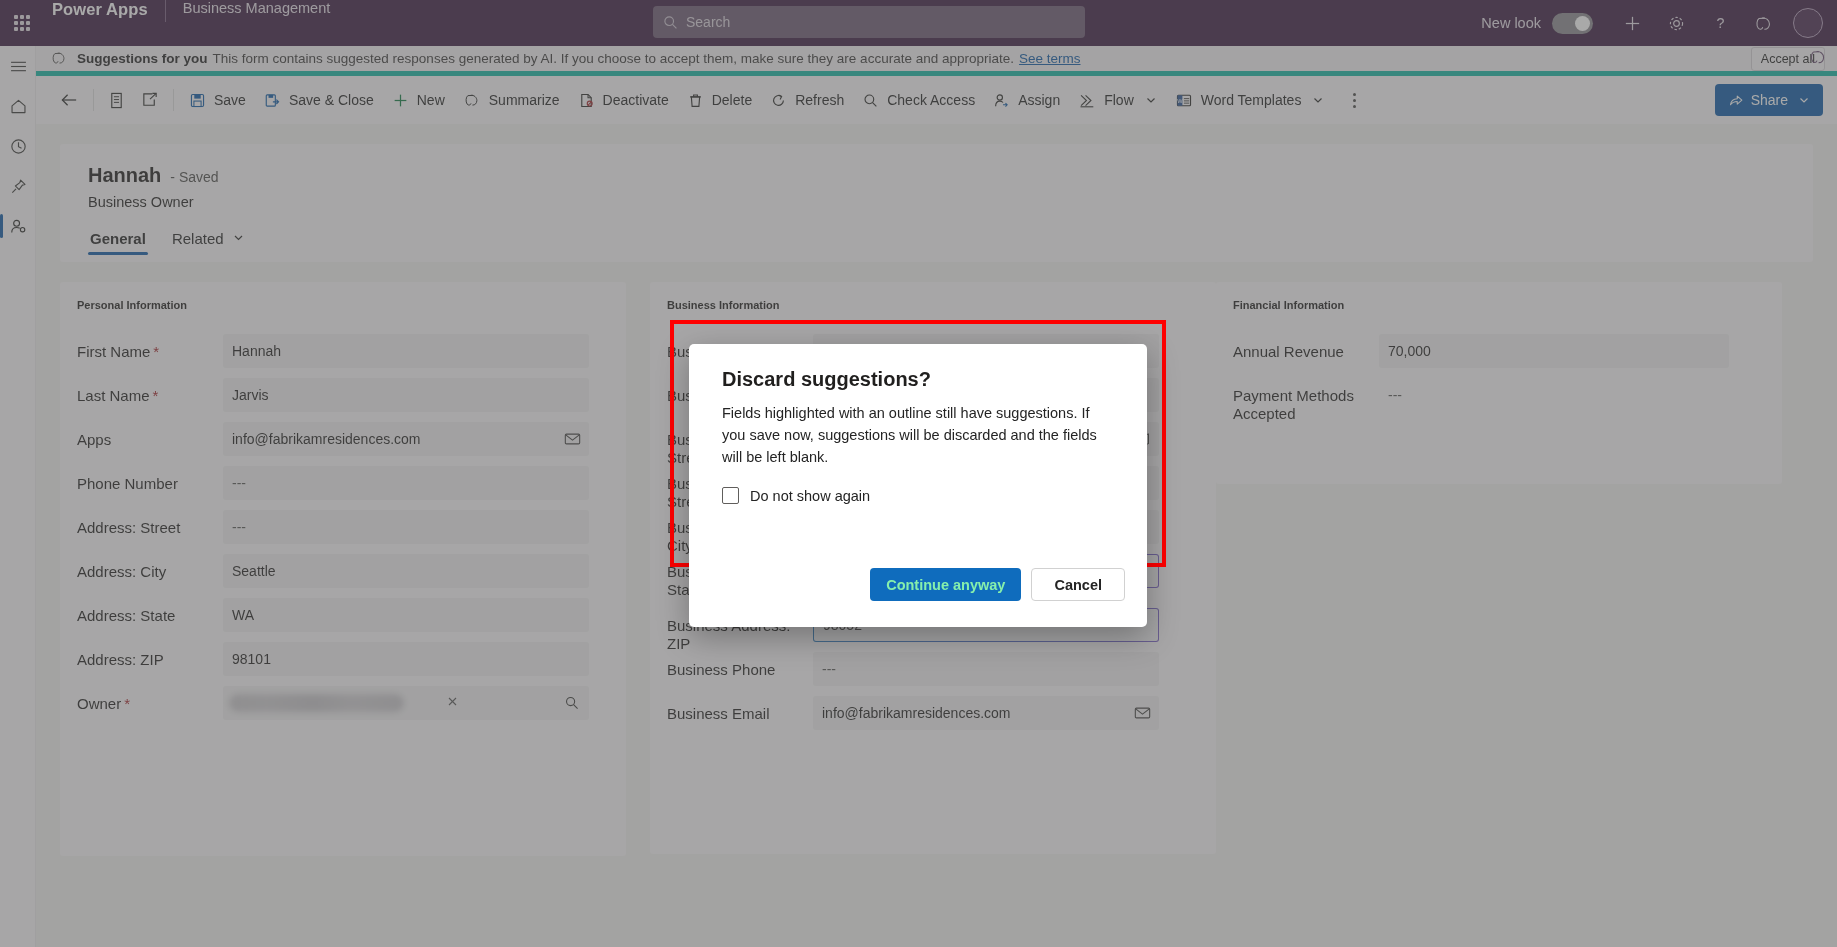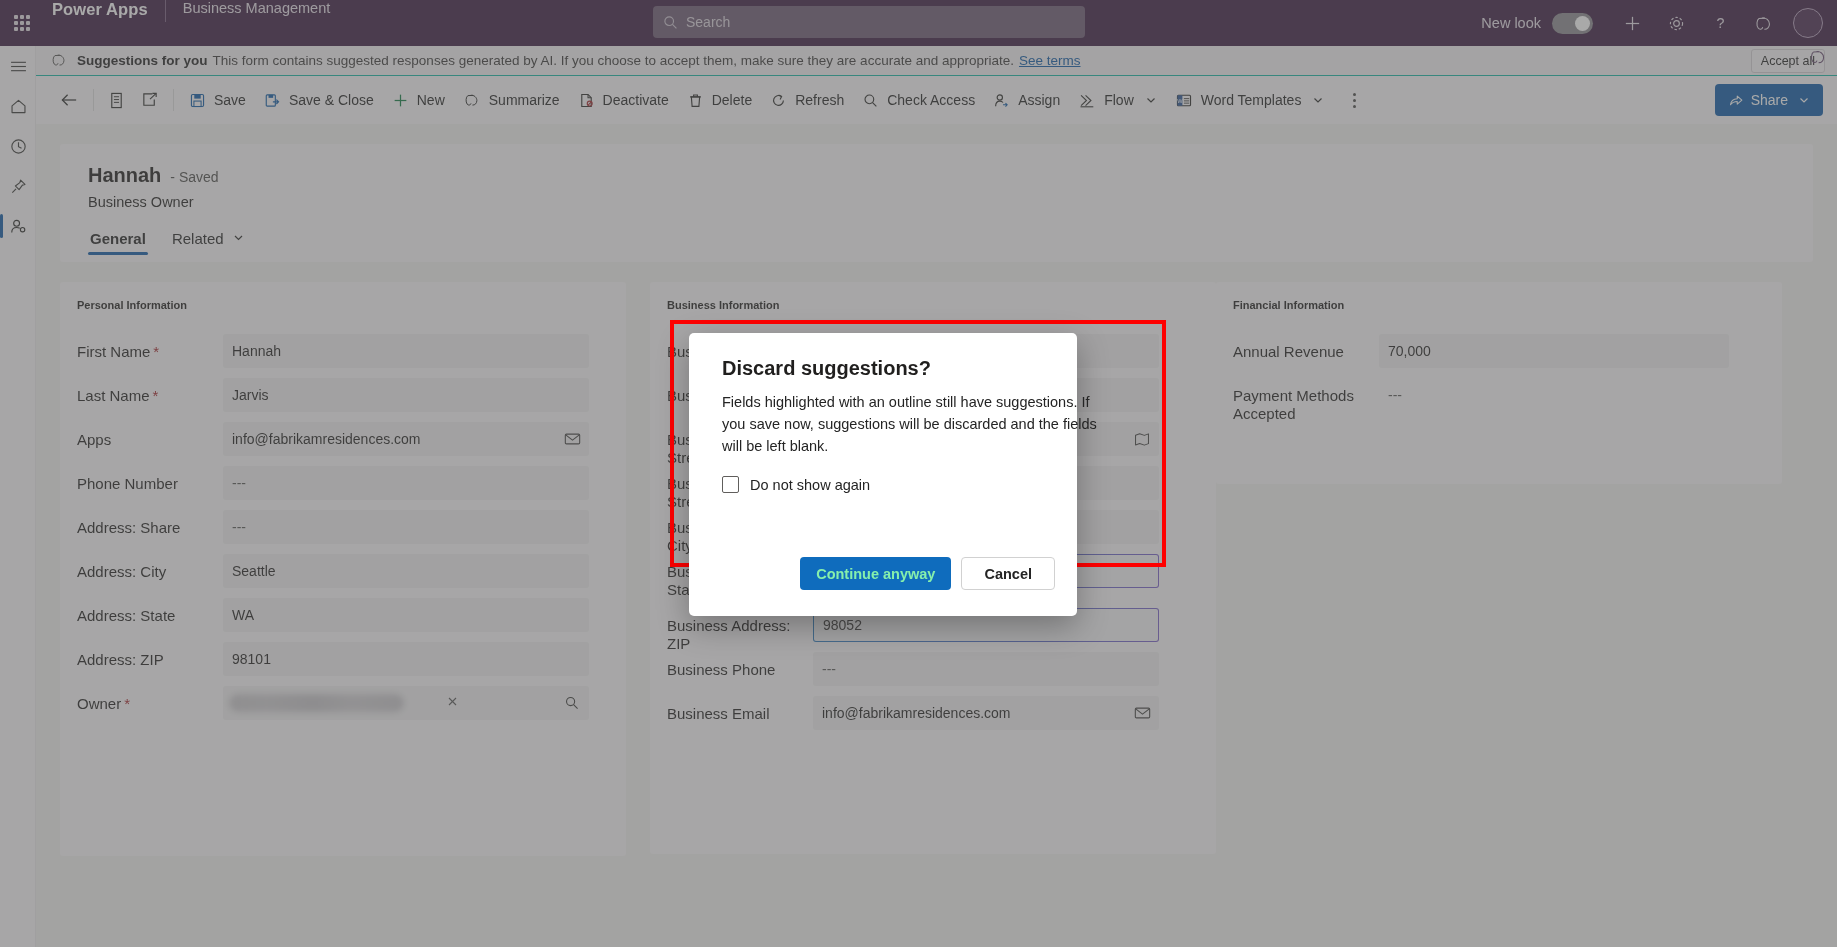--- a/index.html
+++ b/index.html
@@ -69,21 +69,21 @@
     margin-left: 6px; margin-right: 6px; cursor: pointer;
   }
 
   
   #ai-banner {
     position: absolute; top: 46px; left: 36px; width: 1801px; height: 30px;
     background: #f4f2f4;
     display: flex; align-items: center;
     padding: 0 12px 0 14px;
     z-index: 20;
-    border-bottom: 1px solid #14b8a6;
+    border-bottom: 5px solid #14b8a6;
   }
   #ai-banner .sparkle { margin-right: 10px; display: flex; }
   #ai-strong { font-size: 13.5px; font-weight: 700; color: #242424; }
   #ai-text { font-size: 13.5px; color: #3b3a39; margin-left: 5px; }
   #ai-terms {
     font-size: 13.5px; color: #0f5ba7; text-decoration: underline;
     margin-left: 5px; cursor: pointer;
   }
   #accept-all {
     margin-left: auto;
@@ -210,21 +210,21 @@
   }
 
   
   #redbox {
     position: absolute; left: 670px; top: 320px; width: 496px; height: 247px;
     border: 4px solid #ff0000; z-index: 70;
   }
 
   
   #dialog {
-    position: absolute; left: 689px; top: 333px; width: 388px; height: 283px;
+    position: absolute; left: 689px; top: 344px; width: 458px; height: 283px;
     background: #ffffff; border-radius: 5px;
     box-shadow: 0 10px 32px rgba(0,0,0,.30);
     z-index: 75;
   }
   #dlg-title {
     position: absolute; left: 33px; top: 24px;
     font-size: 20px; font-weight: 700; color: #201f1e;
   }
   #dlg-body {
     position: absolute; left: 33px; top: 58px; width: 378px;
@@ -564,21 +564,21 @@
         </span>
       </div>
     </div>
 
     <div class="field" style="top:184px; width:532px;">
       <div class="field-label">Phone Number</div>
       <div class="field-input empty" style="width:366px;">---</div>
     </div>
 
     <div class="field" style="top:228px; width:532px;">
-      <div class="field-label">Address: Share</div>
+      <div class="field-label">Address: Street</div>
       <div class="field-input empty" style="width:366px;">---</div>
     </div>
 
     <div class="field" style="top:272px; width:532px;">
       <div class="field-label">Address: City</div>
       <div class="field-input" style="width:366px;">Seattle</div>
     </div>
 
     <div class="field" style="top:316px; width:532px;">
       <div class="field-label">Address: State</div>

